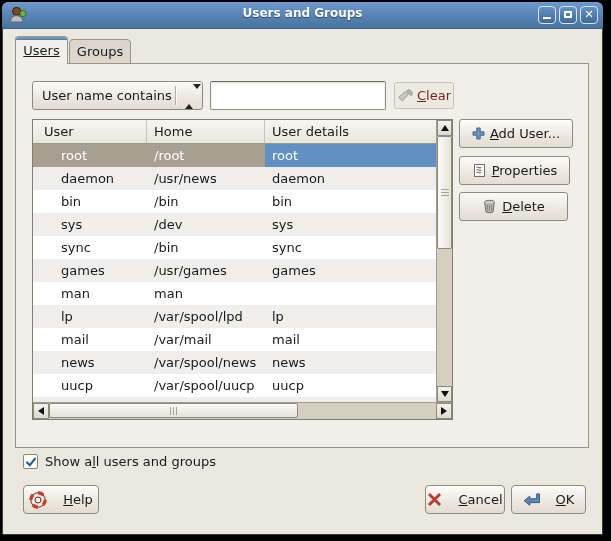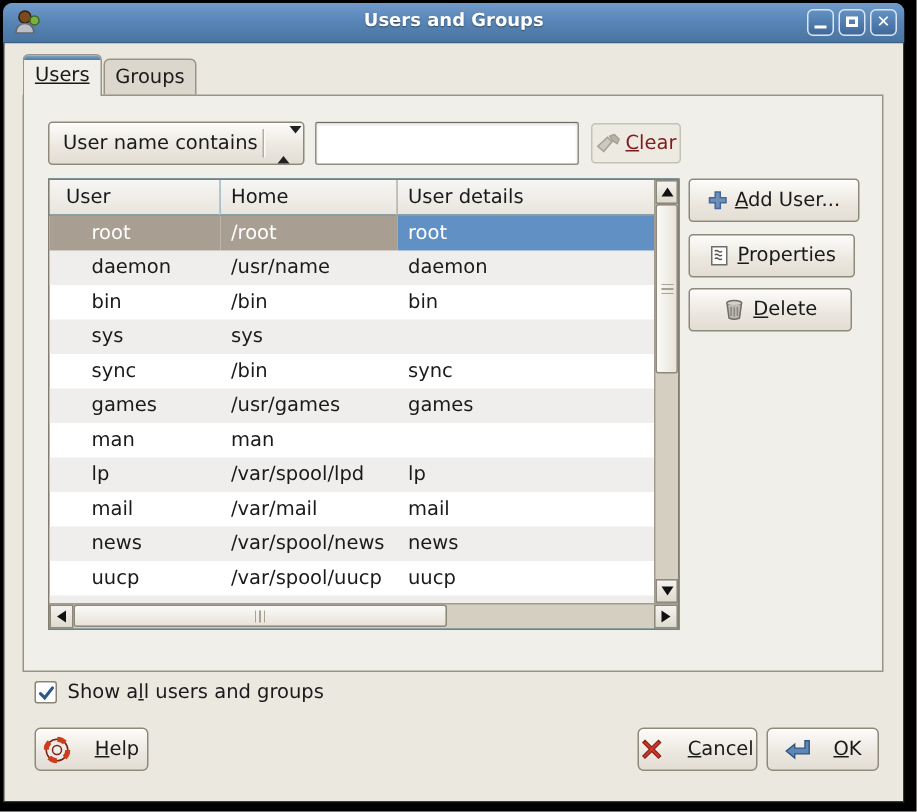--- a/index.html
+++ b/index.html
@@ -156,30 +156,31 @@
           <div class="th th-details">User details</div>
         </div>
         <div class="tbody">
           <div class="trow sel">
             <div class="tc c-user">root</div>
             <div class="tc c-home">/root</div>
             <div class="tc c-details">root</div>
           </div>
           <div class="trow stripe">
             <div class="tc c-user">daemon</div>
-            <div class="tc c-home">/usr/name</div>
+            <div class="tc c-home">/usr/news</div>
             <div class="tc c-details">daemon</div>
           </div>
           <div class="trow">
             <div class="tc c-user">bin</div>
             <div class="tc c-home">/bin</div>
             <div class="tc c-details">bin</div>
           </div>
           <div class="trow stripe">
             <div class="tc c-user">sys</div>
+            <div class="tc c-home">/dev</div>
             <div class="tc c-details">sys</div>
           </div>
           <div class="trow">
             <div class="tc c-user">sync</div>
             <div class="tc c-home">/bin</div>
             <div class="tc c-details">sync</div>
           </div>
           <div class="trow stripe">
             <div class="tc c-user">games</div>
             <div class="tc c-home">/usr/games</div>

